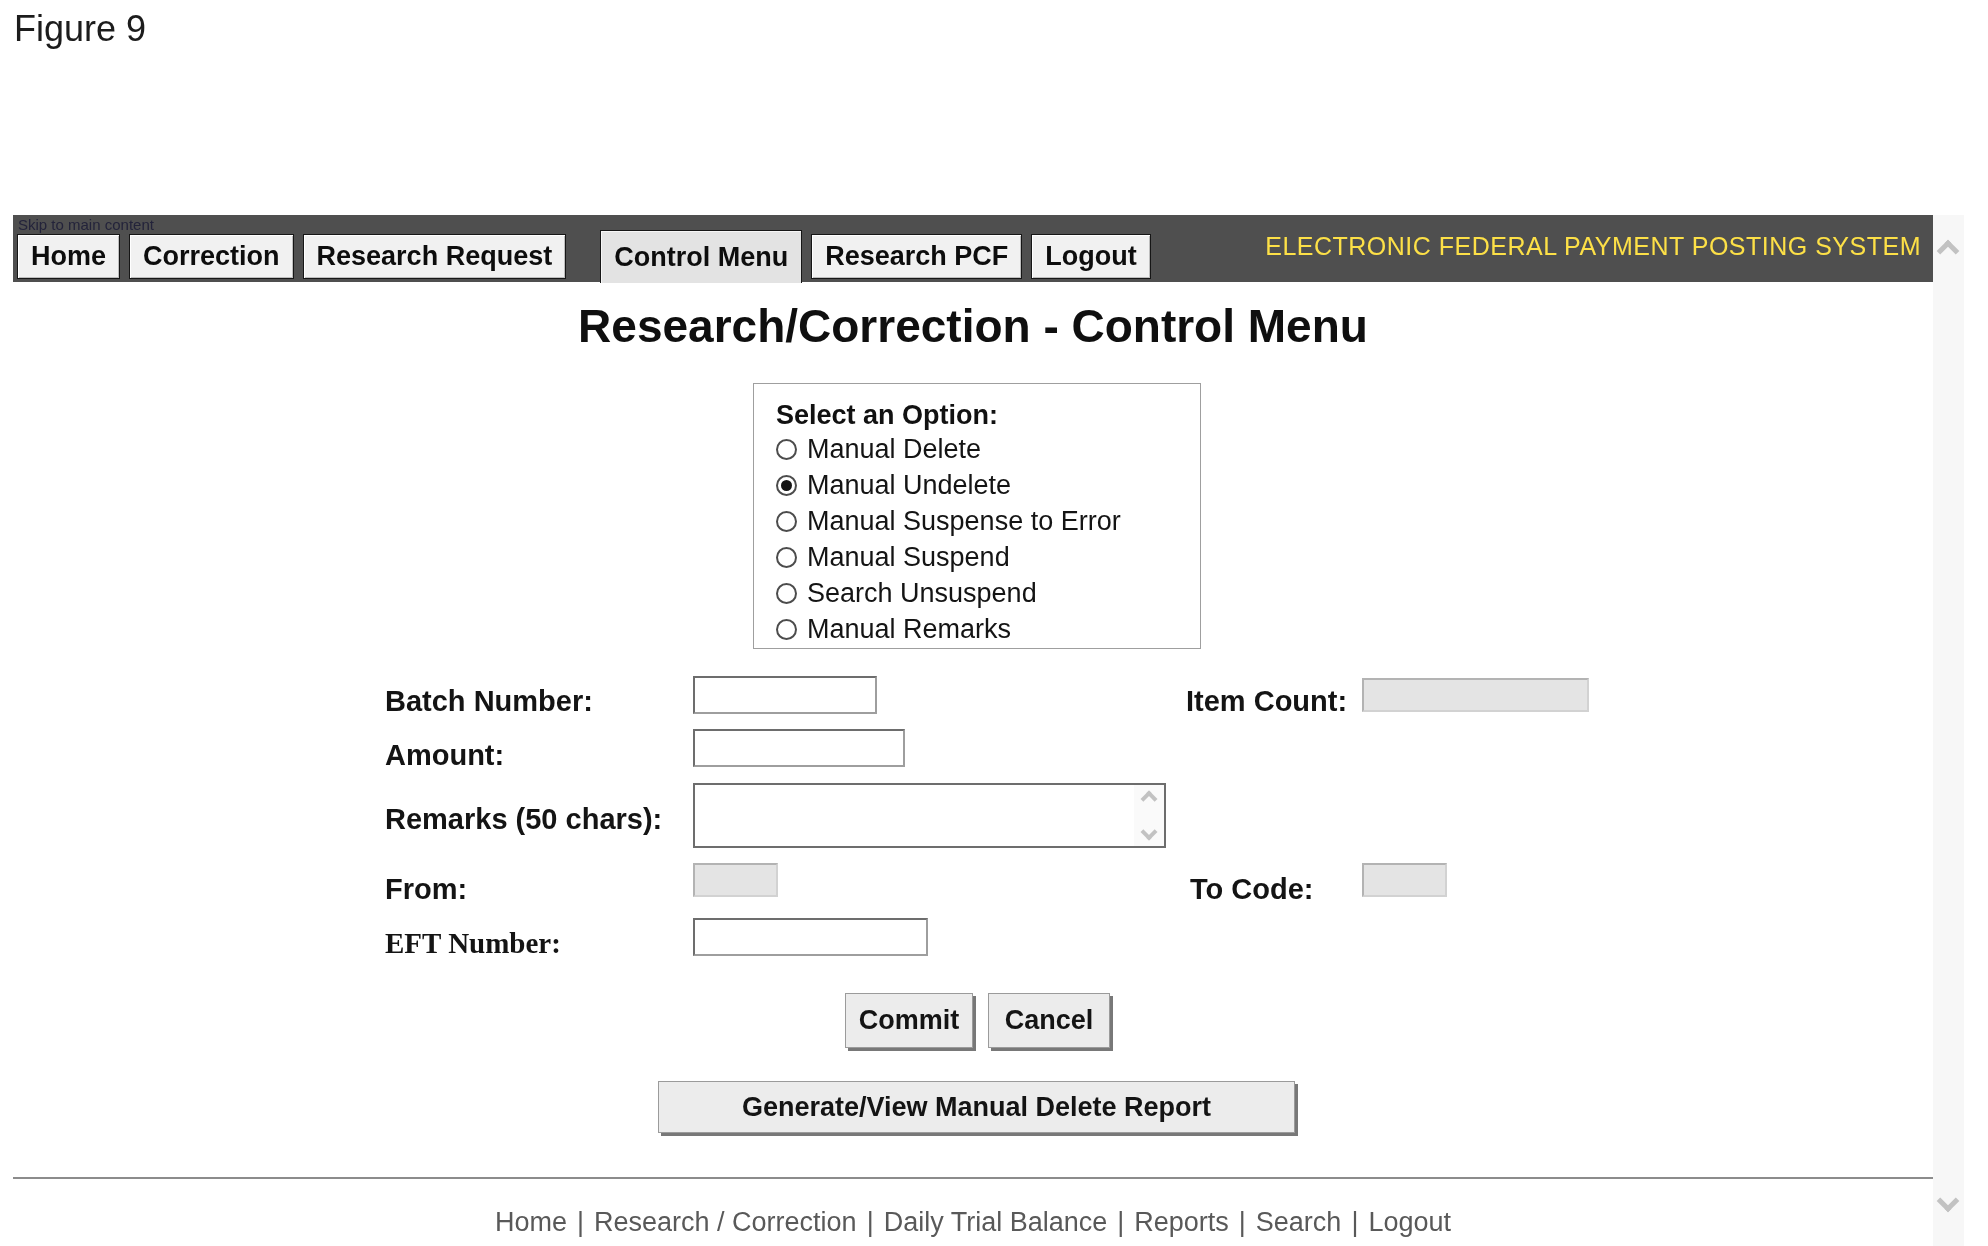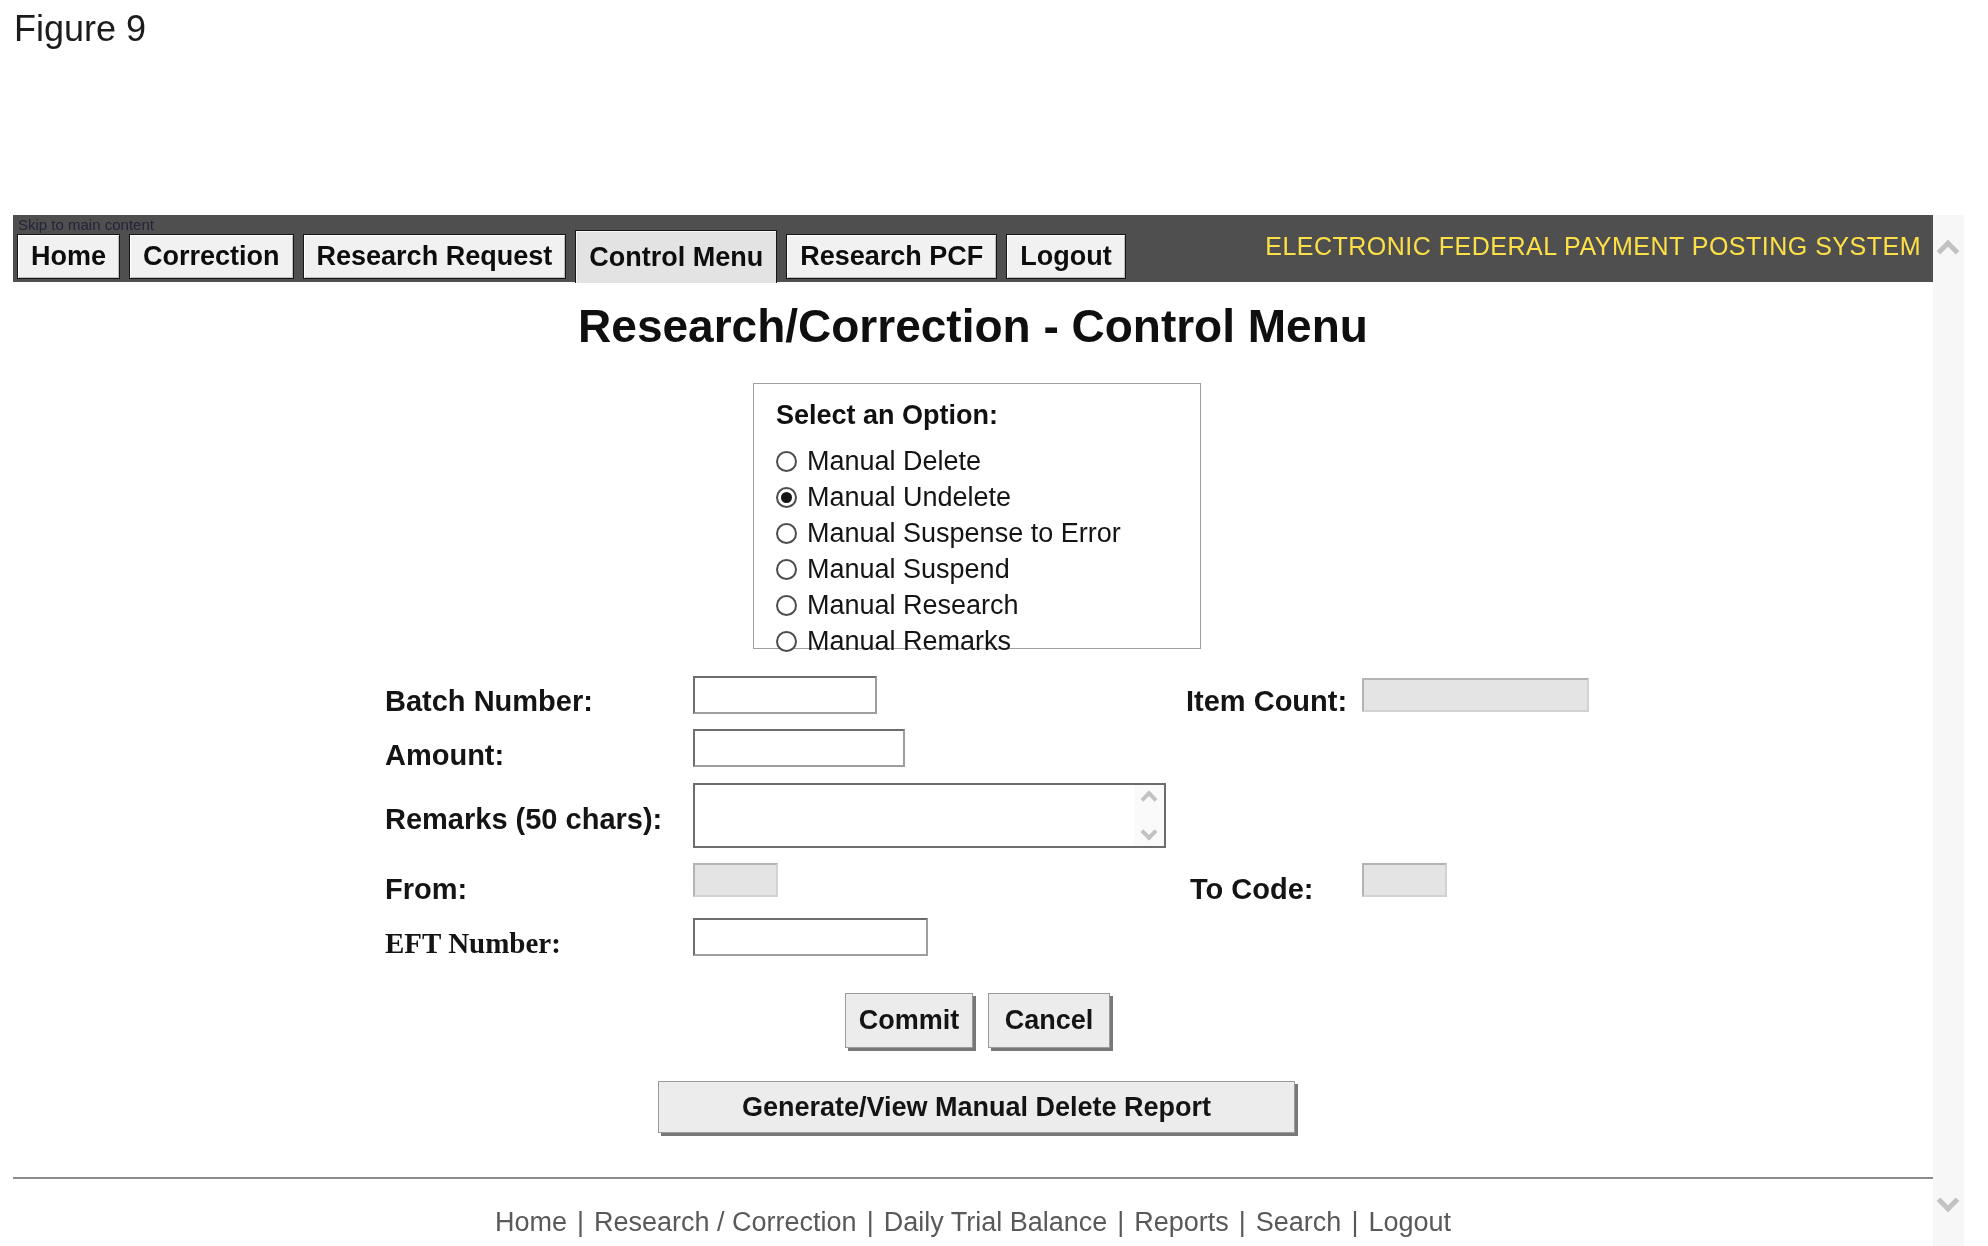--- a/index.html
+++ b/index.html
@@ -14,39 +14,39 @@
   
   .navbar { position:absolute; left:0; top:0; width:1920px; height:67px; background:#4f4f4f; }
   .skip-link { position:absolute; left:5px; top:1px; font-size:15px; color:#23233a;
                }
   .tabs { position:absolute; left:4px; bottom:3px; display:flex; align-items:flex-end; gap:9px; }
   .tab { display:flex; align-items:center; height:45px; padding:0 13px; background:#f1f1f1;
          border:1px solid #161616; font-weight:bold; font-size:27px; color:#0d0d0d;
          white-space:nowrap; box-shadow: inset 1px 1px 0 #ffffff, inset -1px -1px 0 #bdbdbd;
          cursor:pointer; }
   .tab.active { background:#e3e3e3; height:53px; margin-bottom:-4px; border-bottom:none;
-                box-shadow: inset 1px 1px 0 #f6f6f6; }
+                box-shadow: inset 1px 1px 0 #f6f6f6; margin-left: 25px; }
   .system-title { position:absolute; right:12px; top:17px; font-size:25px; color:#fde047;
                   letter-spacing:0.5px; }
 
   
   .vscroll { position:absolute; left:1933px; top:215px; width:31px; height:1031px; background:#f7f7f7; }
   .chev { width:16px; height:16px; border-left:5px solid #c2c2c2; border-top:5px solid #c2c2c2; }
   .chev.up   { transform:rotate(45deg); }
   .chev.down { transform:rotate(225deg); }
   .vscroll .chev.up   { position:absolute; left:7px; top:28px; }
   .vscroll .chev.down { position:absolute; left:7px; top:978px; }
 
   
   .page-title { position:absolute; left:0; top:84px; width:100%; text-align:center;
                 font-size:46px; font-weight:bold; color:#0f0f0f; }
 
   .option-box { position:absolute; left:740px; top:168px; width:448px; height:266px;
                 border:1px solid #9f9f9f; background:#ffffff; padding:16px 22px; }
-  .option-legend { font-size:27px; font-weight:bold; color:#111; margin-bottom:12px; }
+  .option-legend { font-size:27px; font-weight:bold; color:#111; }
   .option-row { display:flex; align-items:center; gap:10px; height:36px; font-size:27px;
                 color:#141414; cursor:default; }
   .radio { width:21px; height:21px; border-radius:50%; border:2px solid #4c4c4c;
            background:#fff; position:relative; flex:none; cursor:pointer; }
   .radio.checked::after { content:""; position:absolute; inset:3px; border-radius:50%;
                           background:#141414; }
 
   .flabel { position:absolute; font-size:29px; font-weight:bold; color:#141414; white-space:nowrap; }
 
   .tin { position:absolute; border:2px solid; border-color:#6d6d6d #9e9e9e #9e9e9e #6d6d6d;
@@ -112,21 +112,21 @@
     <div class="option-row">
       <span class="radio"></span>
       <span>Manual Suspense to Error</span>
     </div>
     <div class="option-row">
       <span class="radio"></span>
       <span>Manual Suspend</span>
     </div>
     <div class="option-row">
       <span class="radio"></span>
-      <span>Manual Research</span>
+      <span>Search Unsuspend</span>
     </div>
     <div class="option-row">
       <span class="radio"></span>
       <span>Manual Remarks</span>
     </div>
   </div>
 
   <div class="flabel" style="left:372px; top:470px;">Batch Number:</div>
   <input class="tin" style="left: 680px; top: 461px; width: 184px; height: 38px;" value="">
 

